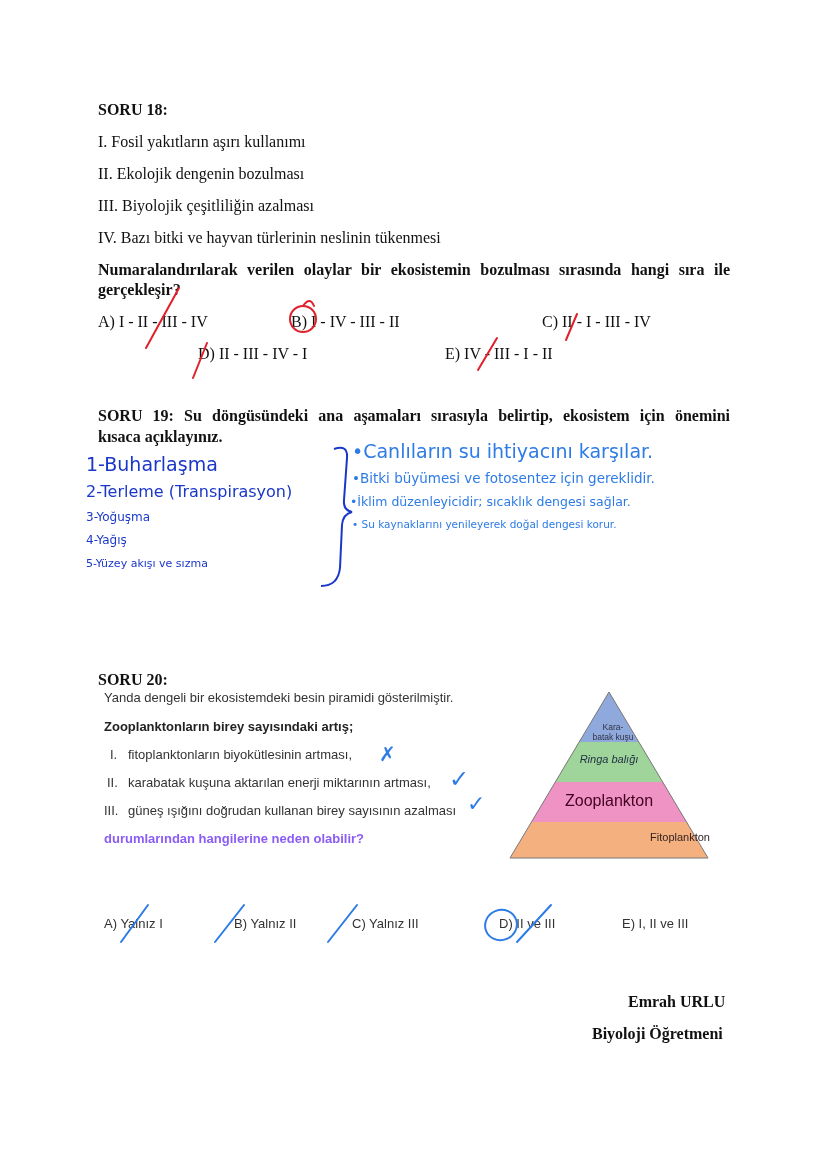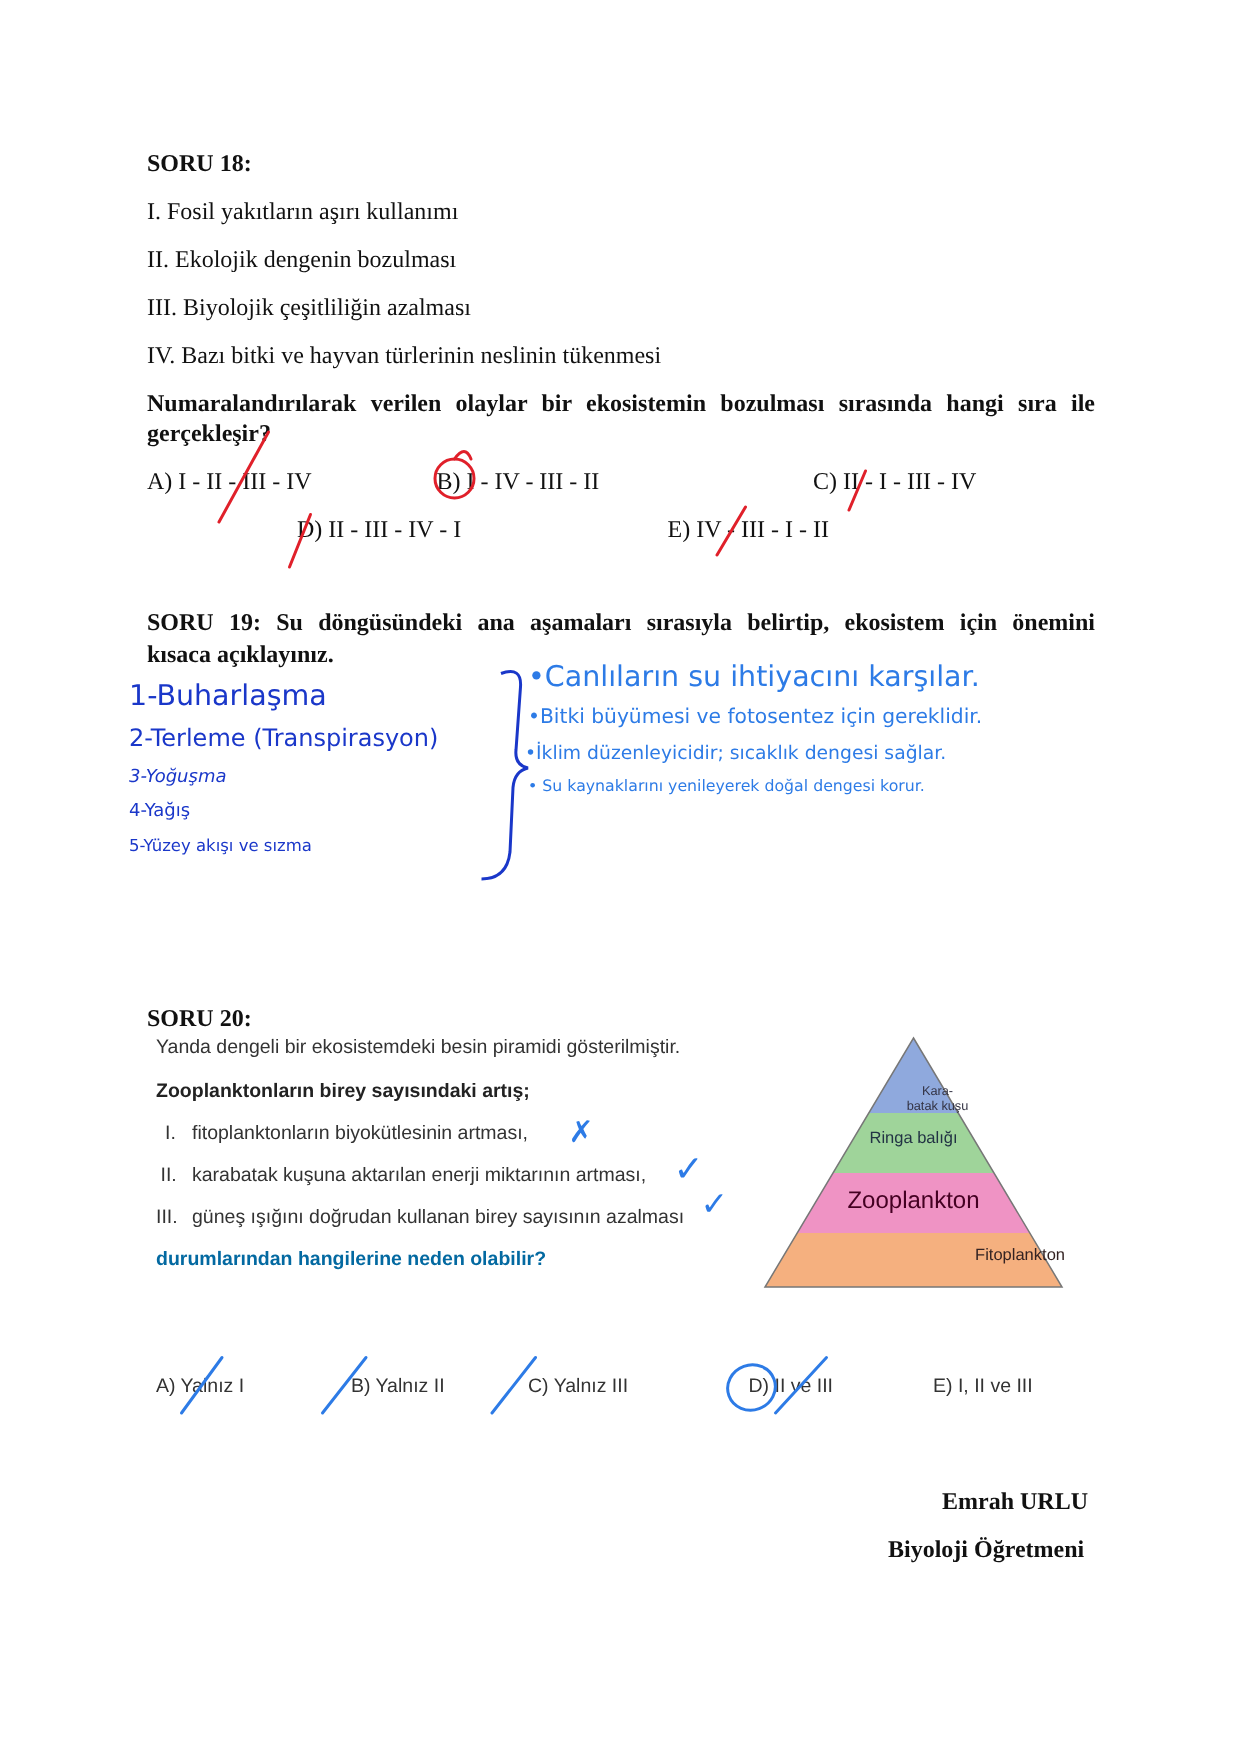--- a/index.html
+++ b/index.html
@@ -28,62 +28,62 @@
 <div class="abs serif" style="left:291px;top:313px;">B) I - IV - III - II</div>
 <div class="abs serif" style="left:542px;top:313px;">C) II - I - III - IV</div>
 <div class="abs serif" style="left:198px;top:345px;">D) II - III - IV - I</div>
 <div class="abs serif" style="left:445px;top:345px;">E) IV - III - I - II</div>
 
 <div class="abs serif bold justify" style="left:98px;top:407px;width:632px;">SORU 19: Su döngüsündeki ana aşamaları sırasıyla belirtip, ekosistem için önemini</div>
 <div class="abs serif bold" style="left:98px;top:428px;">kısaca açıklayınız.</div>
 
 <div class="abs hand" style="left:86px;top:453px;font-size:19px;">1-Buharlaşma</div>
 <div class="abs hand" style="left:86px;top:482px;font-size:16px;">2-Terleme (Transpirasyon)</div>
-<div class="abs hand" style="left:86px;top:510px;font-size:12px;font-style:italic;">3-Yoğuşma</div>
+<div class="abs hand" style="left:86px;top:510px;font-size:12px;">3-Yoğuşma</div>
 <div class="abs hand" style="left:86px;top:533px;font-size:12px;">4-Yağış</div>
 <div class="abs hand" style="left:86px;top:557px;font-size:11px;">5-Yüzey akışı ve sızma</div>
 
 <div class="abs hand2" style="left:352px;top:440px;font-size:19px;">•Canlıların su ihtiyacını karşılar.</div>
 <div class="abs hand2" style="left:352px;top:470px;font-size:13.5px;">•Bitki büyümesi ve fotosentez için gereklidir.</div>
 <div class="abs hand2" style="left:350px;top:494px;font-size:12.5px;">•İklim düzenleyicidir; sıcaklık dengesi sağlar.</div>
 <div class="abs hand2" style="left:352px;top:518px;font-size:10.5px;">• Su kaynaklarını yenileyerek doğal dengesi korur.</div>
 
 <div class="abs serif bold" style="left:98px;top:671px;">SORU 20:</div>
 <div class="abs sans" style="left:104px;top:690px;">Yanda dengeli bir ekosistemdeki besin piramidi gösterilmiştir.</div>
 <div class="abs sans bold" style="left:104px;top:719px;color:#222;">Zooplanktonların birey sayısındaki artış;</div>
 <div class="abs sans" style="left:110px;top:747px;">I.</div>
 <div class="abs sans" style="left:128px;top:747px;">fitoplanktonların biyokütlesinin artması,</div>
 <div class="abs sans" style="left:107px;top:775px;">II.</div>
 <div class="abs sans" style="left:128px;top:775px;">karabatak kuşuna aktarılan enerji miktarının artması,</div>
 <div class="abs sans" style="left:104px;top:803px;">III.</div>
 <div class="abs sans" style="left:128px;top:803px;">güneş ışığını doğrudan kullanan birey sayısının azalması</div>
-<div class="abs sans bold" style="left:104px;top:831px;color:#0369a1;">durumlarından hangilerine neden olabilir?</div>
+<div class="abs sans bold" style="left:104px;top:831px;color:#8b5cf6;">durumlarından hangilerine neden olabilir?</div>
 
 <div class="abs hand2" style="left:379px;top:742px;font-size:20px;">✗</div>
 <div class="abs hand2" style="left:449px;top:765px;font-size:24px;">✓</div>
 <div class="abs hand2" style="left:467px;top:791px;font-size:22px;">✓</div>
 
 <div class="abs" style="left:508px;top:690px;width:202px;height:170px;">
   <svg width="202" height="170" viewBox="0 0 202 170">
     <clipPath id="tri">
         <polygon points="101,2 200,168 2,168"></polygon>
       </clipPath>
     <g clip-path="url(#tri)">
       <rect x="0" y="0" width="202" height="52" fill="#8fa9dd"></rect>
       <rect x="0" y="52" width="202" height="40" fill="#9fd49a"></rect>
       <rect x="0" y="92" width="202" height="40" fill="#ef93c4"></rect>
       <rect x="0" y="132" width="202" height="38" fill="#f5b07f"></rect>
     </g>
     <polygon points="101,2 200,168 2,168" fill="none" stroke="#777" stroke-width="1"></polygon>
   </svg>
-  <div class="abs" style="left:16px;top:32px;width:202px;text-align:center;font-family:'Liberation Sans',sans-serif;font-size:8.5px;color:#334;line-height:10px;">
+  <div class="abs" style="left:4px;top:32px;width:202px;text-align:center;font-family:'Liberation Sans',sans-serif;font-size:8.5px;color:#334;line-height:10px;">
     <div>Kara-</div>
     <div>batak kuşu</div>
   </div>
-  <div class="abs" style="left:0;top:63px;width:202px;text-align:center;font-family:'Liberation Sans',sans-serif;font-size:11px;color:#234;">Ringa balığı</div>
+  <div class="abs" style="left:0;top:63px;width:202px;text-align:center;font-family:'Liberation Sans',sans-serif;font-size:11px;color:#234;font-style:italic;">Ringa balığı</div>
   <div class="abs" style="left:0;top:102px;width:202px;text-align:center;font-family:'Liberation Sans',sans-serif;font-size:16px;color:#402;">Zooplankton</div>
   <div class="abs" style="left:0;top:141px;width:202px;text-align:right;font-family:'Liberation Sans',sans-serif;font-size:11px;color:#322;">Fitoplankton</div>
 </div>
 
 <div class="abs sans" style="left:104px;top:916px;">A) Yalnız I</div>
 <div class="abs sans" style="left:234px;top:916px;">B) Yalnız II</div>
 <div class="abs sans" style="left:352px;top:916px;">C) Yalnız III</div>
 <div class="abs sans" style="left:499px;top:916px;">D) II ve III</div>
 <div class="abs sans" style="left:622px;top:916px;">E) I, II ve III</div>
 

